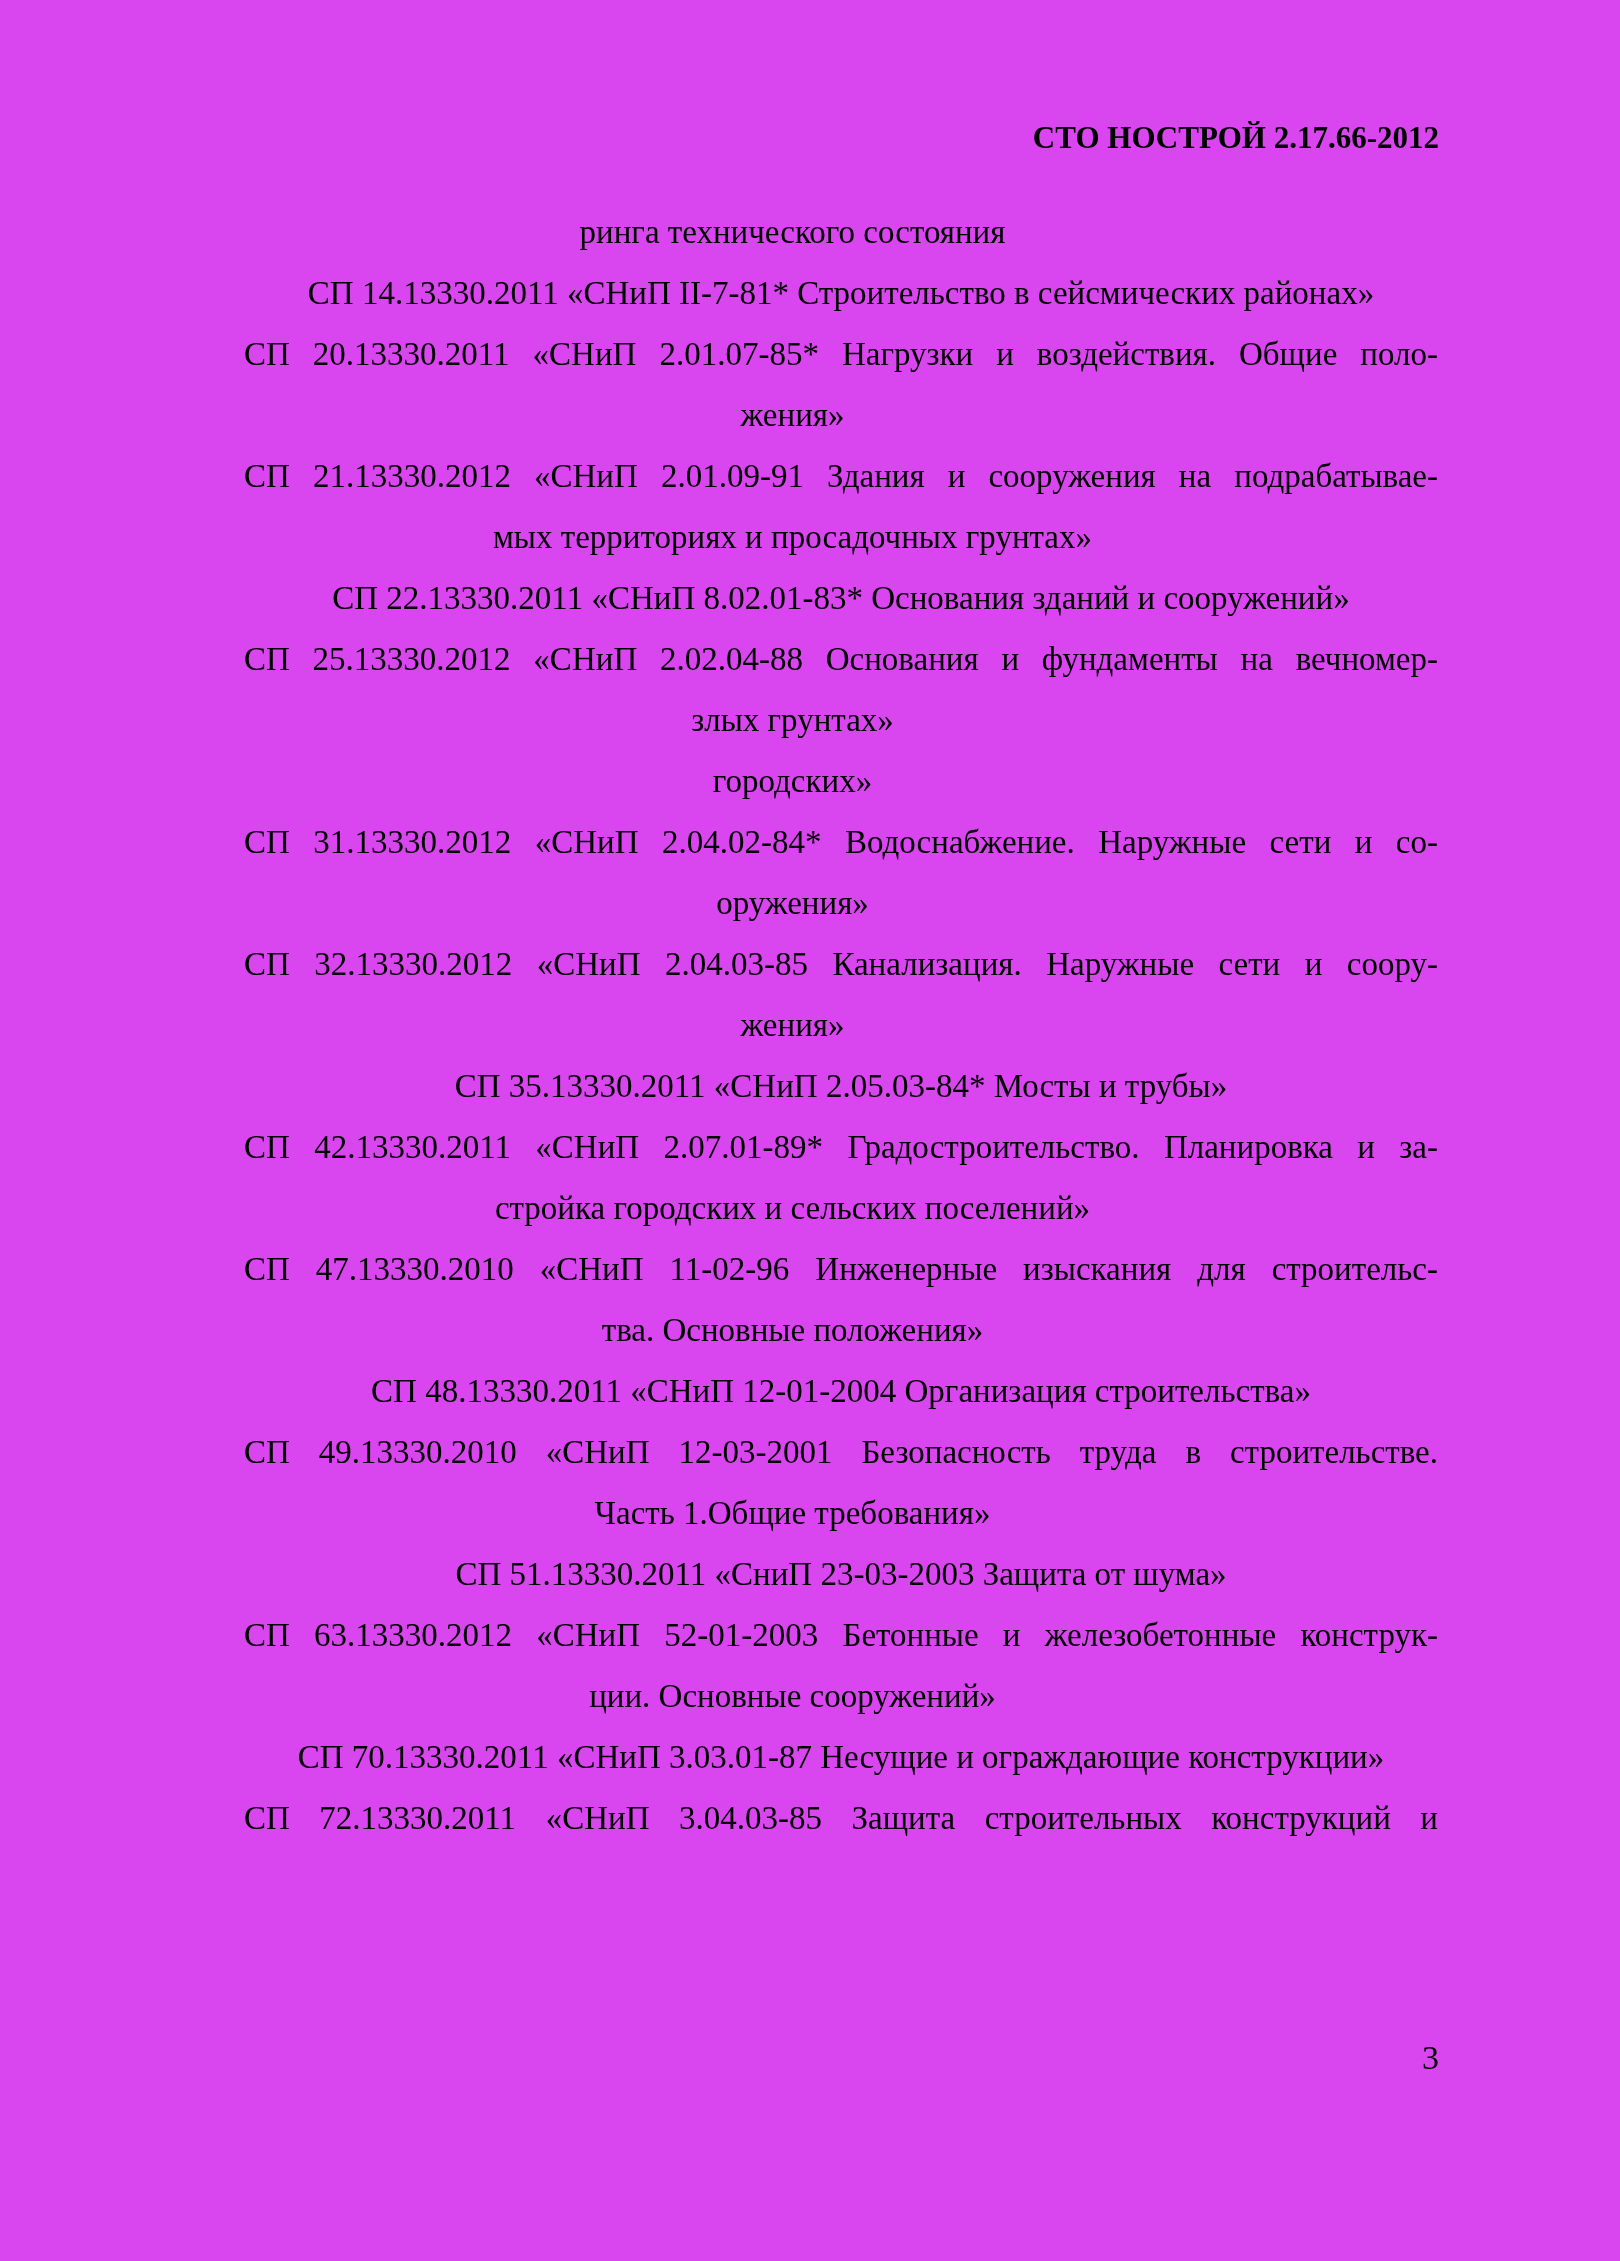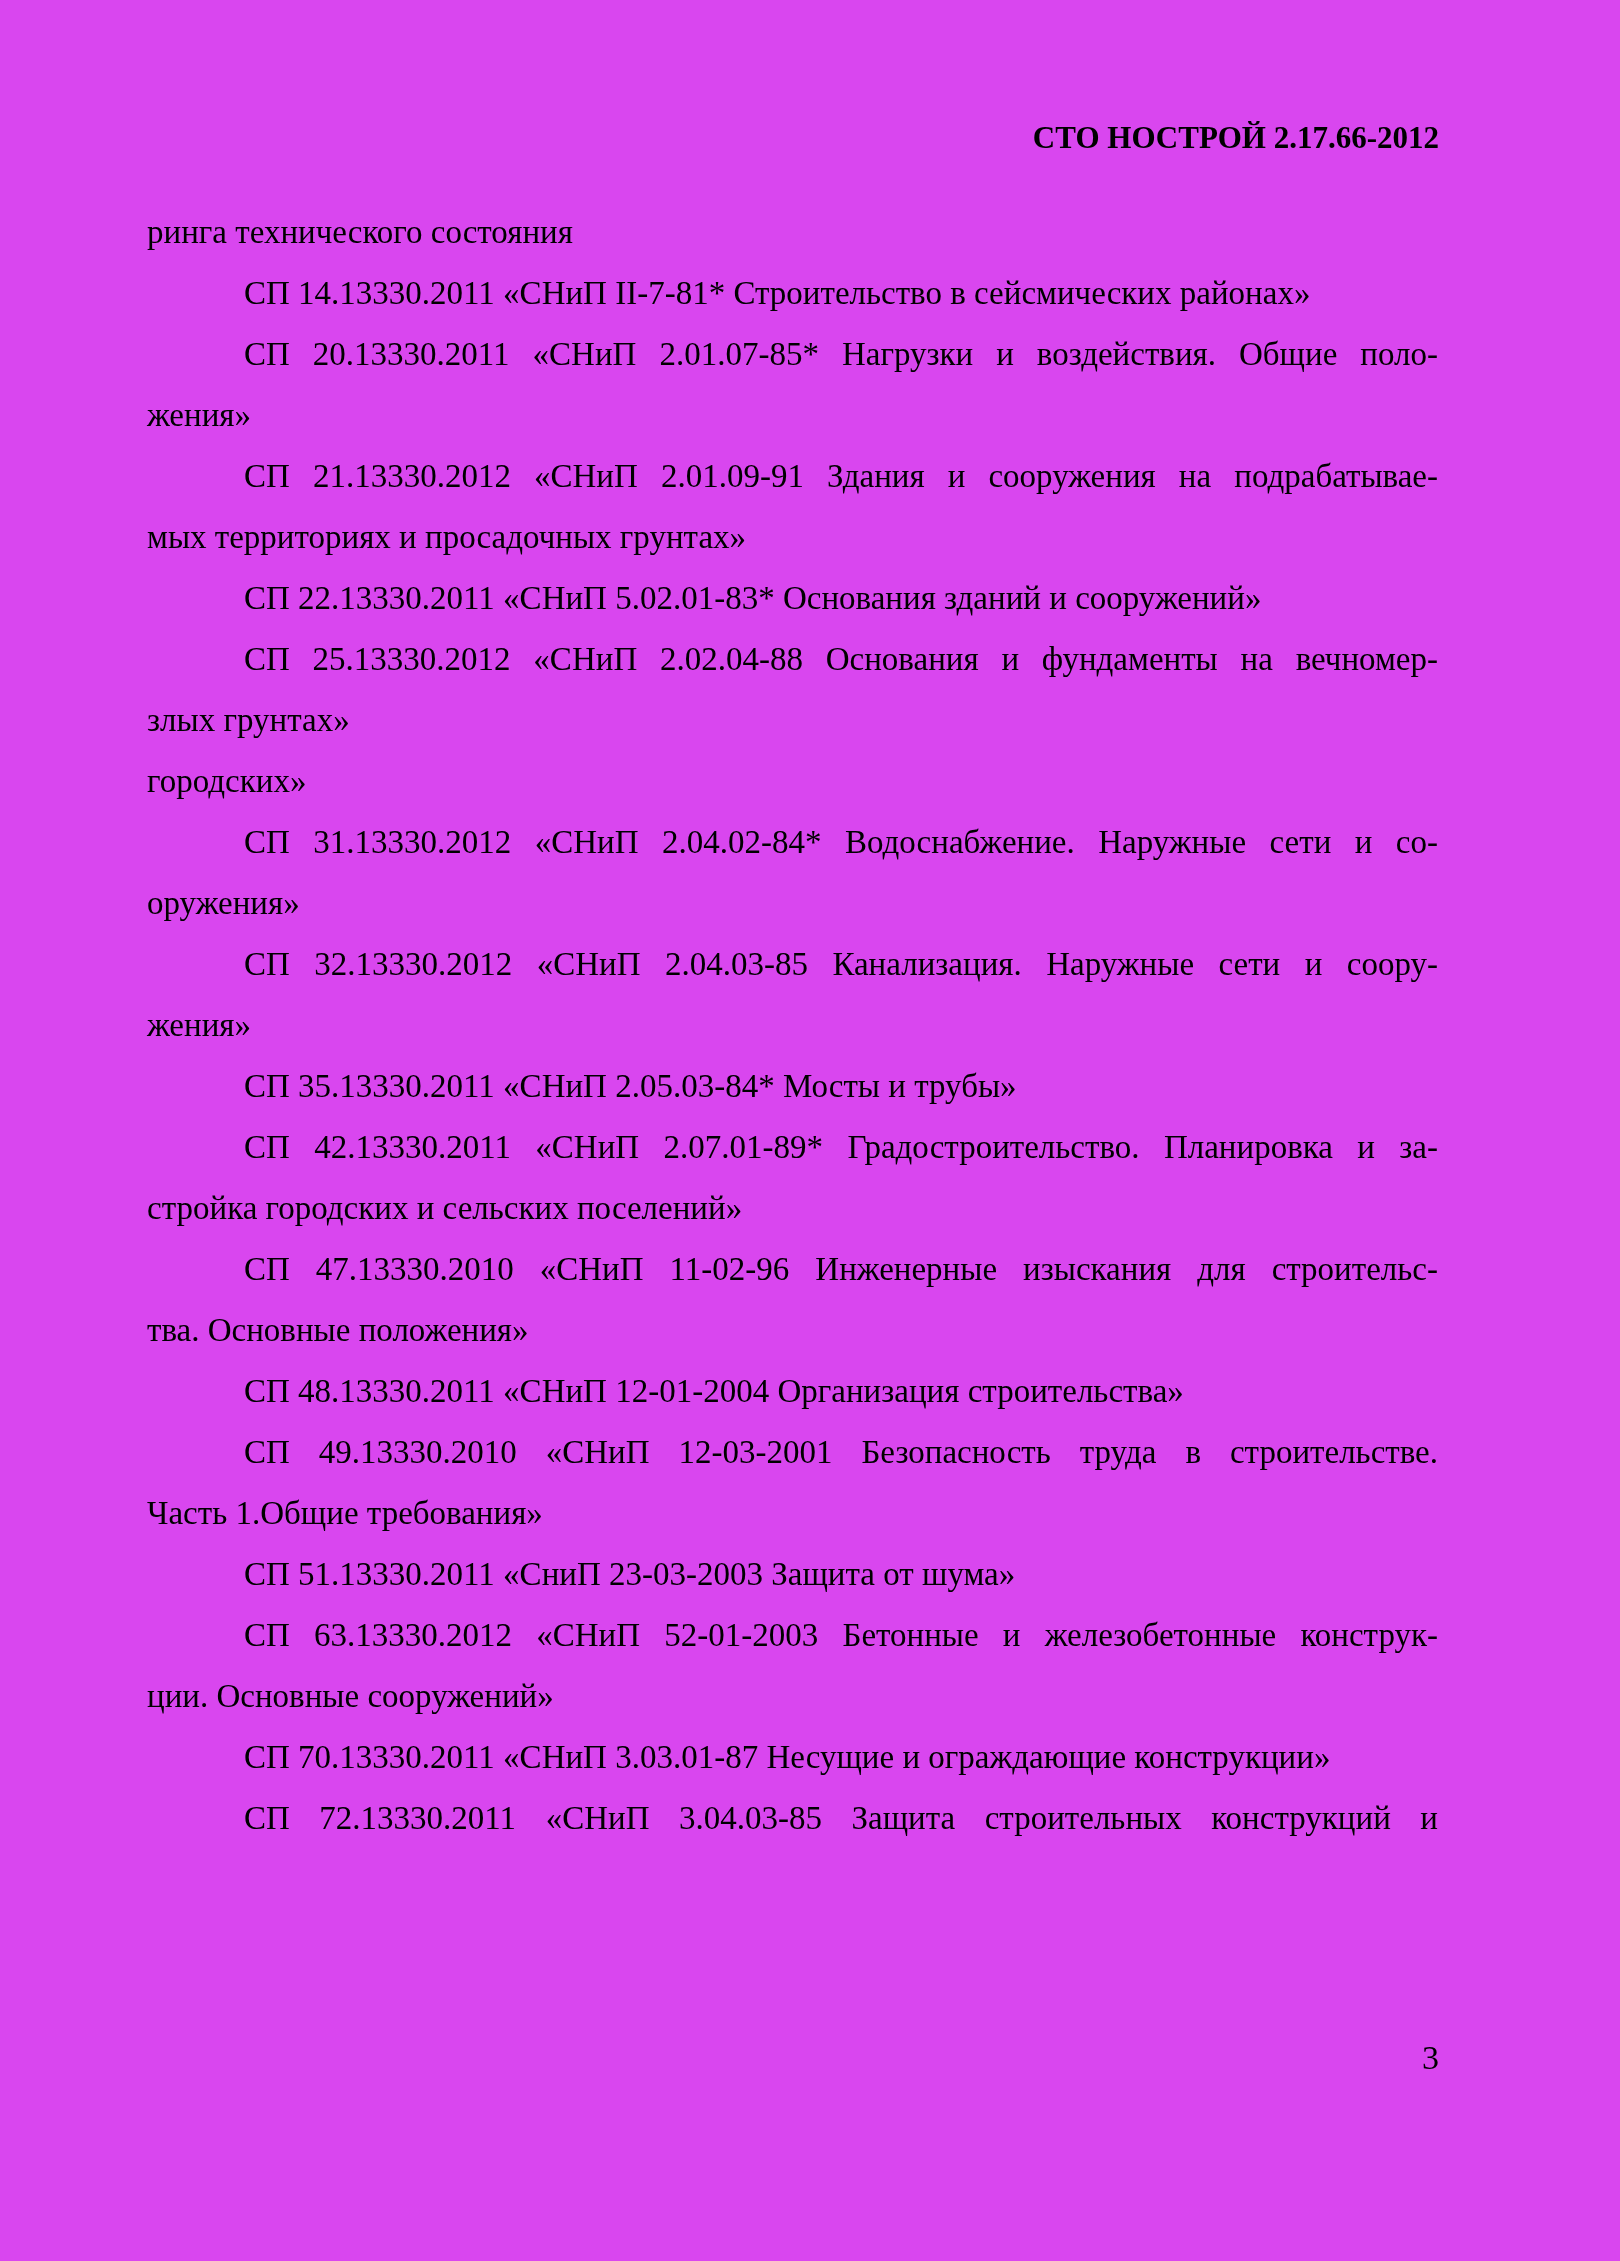--- a/index.html
+++ b/index.html
@@ -32,21 +32,21 @@
       line-height: 61px;
     }
     .line { height: 61px; overflow: visible; }
     .line.indent { text-indent: 97px; }
     .line.just {
       text-align: justify;
       -moz-text-align-last: justify;
       text-align-last: justify;
     }
     .line.left {
-      text-align: left;
+      text-align: center;
       white-space: nowrap;
     }
     .page-number {
       position: absolute;
       top: 2038px;
       left: 1422px;
       font-size: 34px;
       line-height: 1.2;
     }
   </style>
@@ -57,21 +57,21 @@
 
   <div class="running-header">СТО НОСТРОЙ 2.17.66-2012</div>
 
   <div class="doc-body">
       <div class="line noindent left">ринга технического состояния</div>
       <div class="line indent left">СП 14.13330.2011 «СНиП II-7-81* Строительство в сейсмических районах»</div>
       <div class="line indent just">СП 20.13330.2011 «СНиП 2.01.07-85* Нагрузки и воздействия. Общие поло-</div>
       <div class="line noindent left">жения»</div>
       <div class="line indent just">СП 21.13330.2012 «СНиП 2.01.09-91 Здания и сооружения на подрабатывае-</div>
       <div class="line noindent left">мых территориях и просадочных грунтах»</div>
-      <div class="line indent left">СП 22.13330.2011 «СНиП 5.02.01-83* Основания зданий и сооружений»</div>
+      <div class="line indent left">СП 22.13330.2011 «СНиП 8.02.01-83* Основания зданий и сооружений»</div>
       <div class="line indent just">СП 25.13330.2012 «СНиП 2.02.04-88 Основания и фундаменты на вечномер-</div>
       <div class="line noindent left">злых грунтах»</div>
       <div class="line noindent left">городских»</div>
       <div class="line indent just">СП 31.13330.2012 «СНиП 2.04.02-84* Водоснабжение. Наружные сети и со-</div>
       <div class="line noindent left">оружения»</div>
       <div class="line indent just">СП 32.13330.2012 «СНиП 2.04.03-85 Канализация. Наружные сети и соору-</div>
       <div class="line noindent left">жения»</div>
       <div class="line indent left">СП 35.13330.2011 «СНиП 2.05.03-84* Мосты и трубы»</div>
       <div class="line indent just">СП 42.13330.2011 «СНиП 2.07.01-89* Градостроительство. Планировка и за-</div>
       <div class="line noindent left">стройка городских и сельских поселений»</div>

